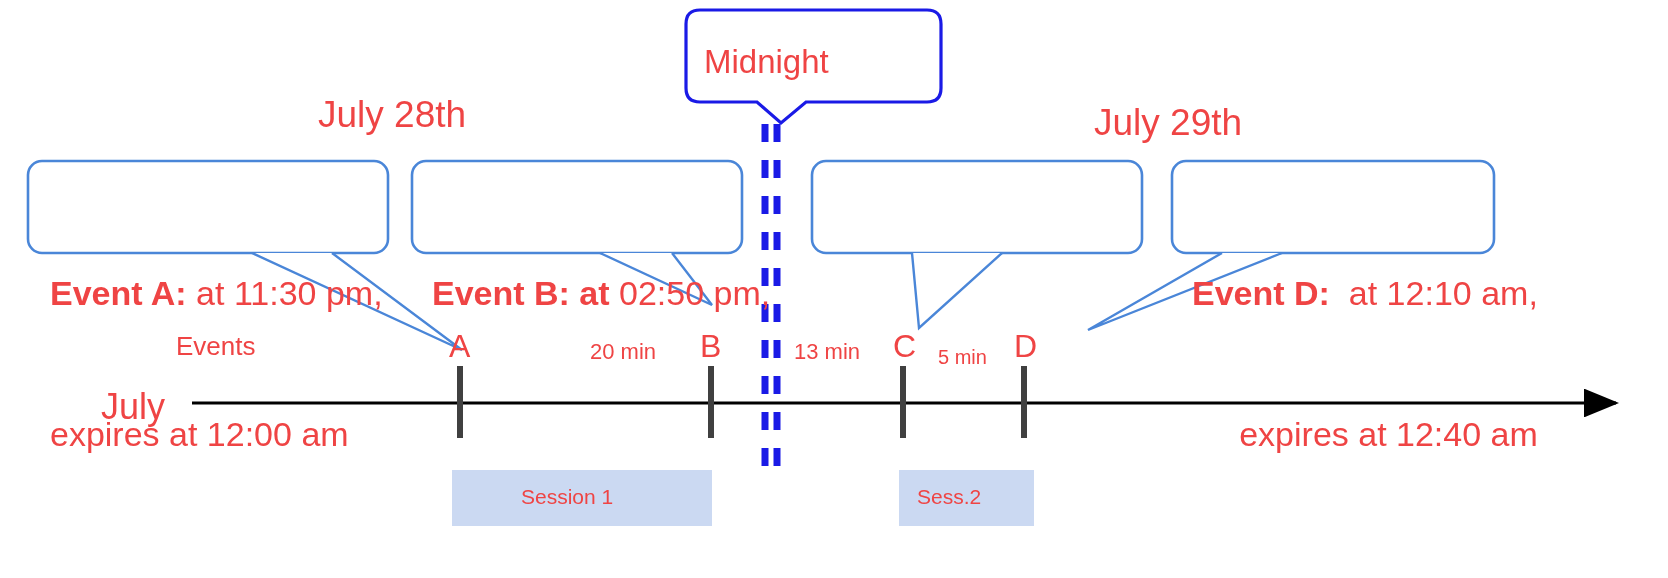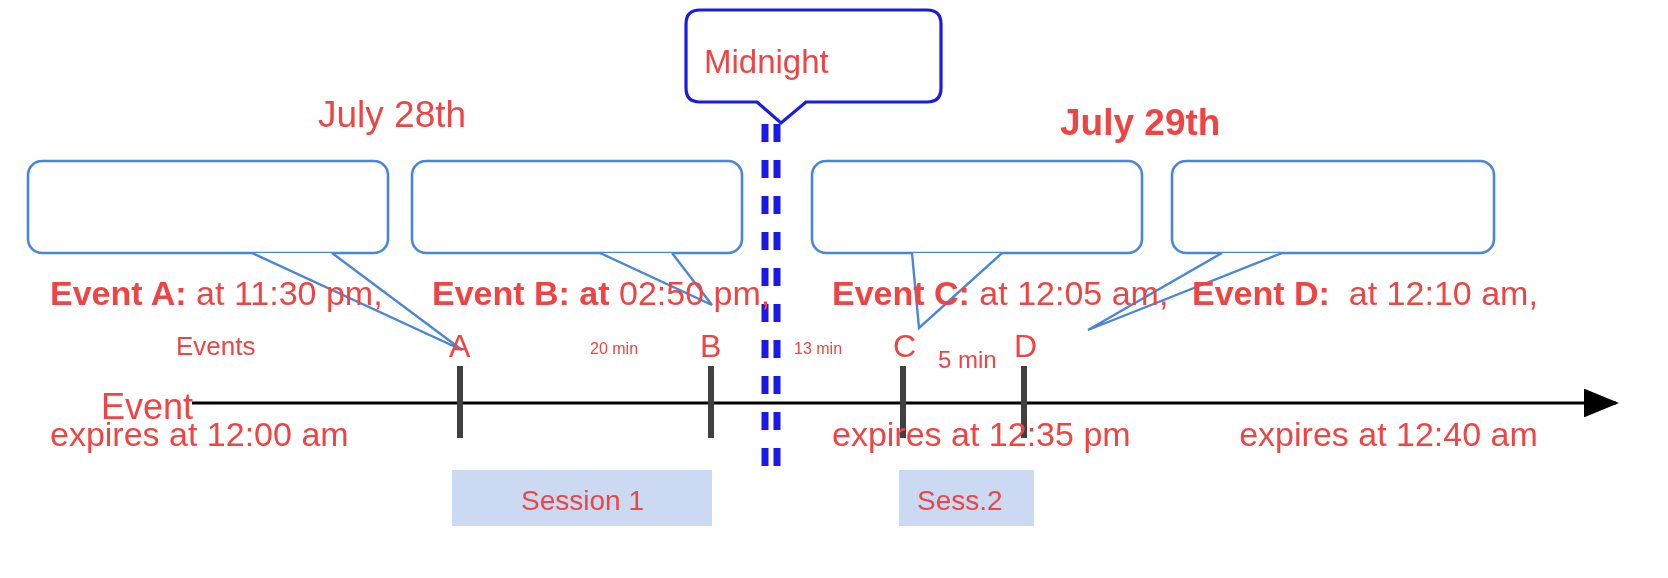--- a/index.html
+++ b/index.html
@@ -44,27 +44,27 @@
   .axis-name-user {
     font-size: 36px;
   }
   .axis-name-events {
     font-size: 26px;
   }
   .marker-letter {
     font-size: 32px;
   }
   .gap-label {
-    font-size: 16px;
+    font-size: 22px;
   }
   .gap-label-small {
-    font-size: 24px;
+    font-size: 20px;
   }
   .session-text {
-    font-size: 28px;
+    font-size: 21px;
   }
 </style>
 </head>
 <body>
 
 <div id="canvas">
 
   <svg id="vector-layer" viewBox="0 0 1668 578">
 
     <path d="M 700 10
@@ -107,46 +107,42 @@
     <line x1="192" y1="403" x2="1616" y2="403" stroke="#000000" stroke-width="3.2" marker-end="url(#axis-arrow)"></line>
 
     <line x1="460" y1="366" x2="460" y2="438" stroke="#404040" stroke-width="6"></line>
     <line x1="711" y1="366" x2="711" y2="438" stroke="#404040" stroke-width="6"></line>
     <line x1="903" y1="366" x2="903" y2="438" stroke="#404040" stroke-width="6"></line>
     <line x1="1024" y1="366" x2="1024" y2="438" stroke="#404040" stroke-width="6"></line>
   </svg>
 
   <div class="txt date-label" style="left:302px; top:92px;margin-left:16px;">July 28th</div>
 
-  <div class="txt date-label" style="left:1060px; top:100px;font-weight:bold;">July 29th</div>
+  <div class="txt date-label" style="left:1094px; top:100px;">July 29th</div>
 
   <div class="txt midnight-text" style="left:704px; top:42px;">Midnight</div>
 
   <div class="txt callout-text" style="left:50px; top:176px;">
     <div><b>Event A:</b><span> at 11:30 pm,</span></div>
     <div>expires at 12:00 am</div>
   </div>
 
   <div class="txt callout-text" style="left:432px; top:176px;">
     <div><b>Event B: at</b><span> 02:50 pm,</span></div>
   </div>
 
-  <div class="txt callout-text" style="left:832px; top:176px;">
-    <div><b>Event C:</b><span> at 12:05 am,</span></div>
-    <div>expires at 12:35 pm</div>
-  </div>
 
   <div class="txt callout-text" style="left:1192px; top:176px;text-align:right;">
     <div><b>Event D:</b><span>  at 12:10 am,</span></div>
     <div>expires at 12:40 am</div>
   </div>
 
   <div class="txt axis-name-events" style="left:176px; top:331px;">Events</div>
 
-  <div class="txt axis-name-user" style="left:101px; top:385px;">Event</div>
+  <div class="txt axis-name-user" style="left:101px; top:385px;">July</div>
 
   <div class="txt marker-letter" style="left:449px; top:327px;">A</div>
   <div class="txt marker-letter" style="left:700px; top:327px;">B</div>
   <div class="txt marker-letter" style="left:893px; top:327px;">C</div>
   <div class="txt marker-letter" style="left:1014px; top:327px;">D</div>
 
   <div class="txt gap-label" style="left:590px; top:339px;">20 min</div>
   <div class="txt gap-label" style="left:794px; top:339px;">13 min</div>
   <div class="txt gap-label-small" style="left:938px; top:345px;">5 min</div>
 

